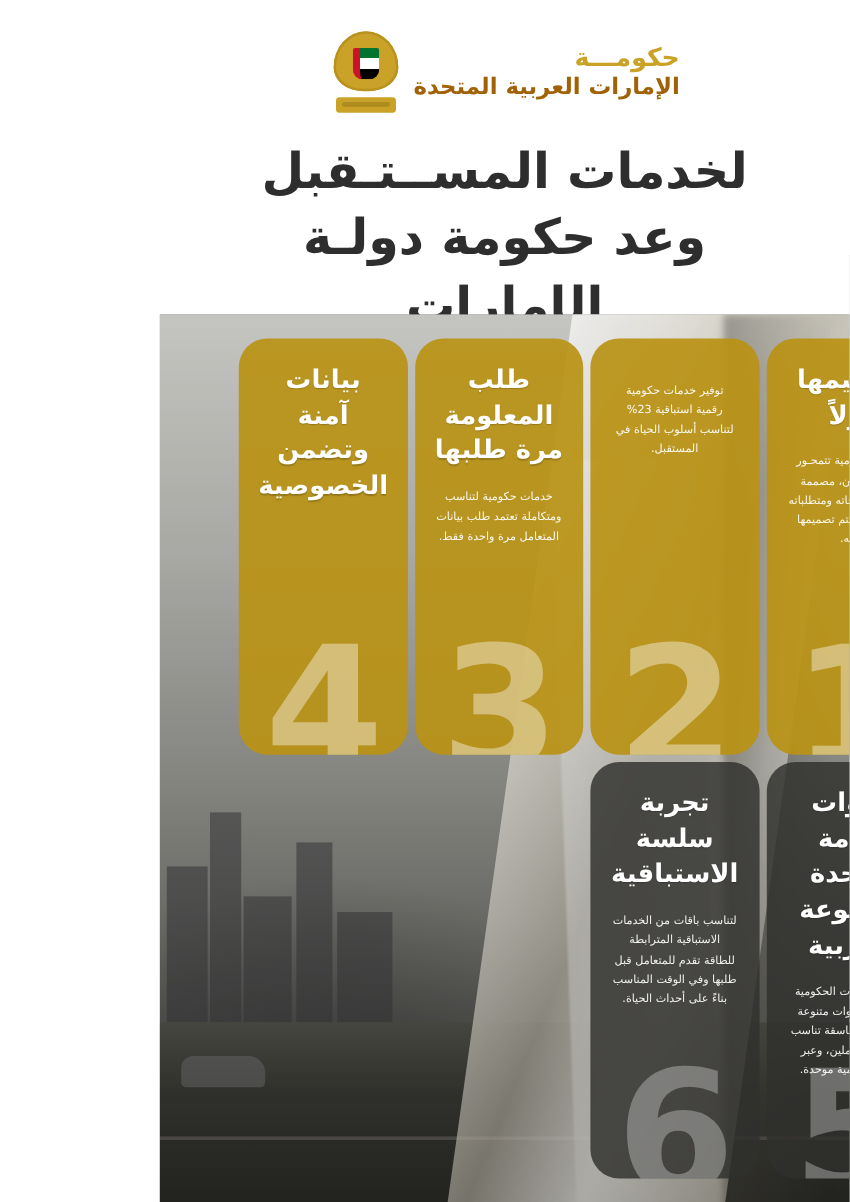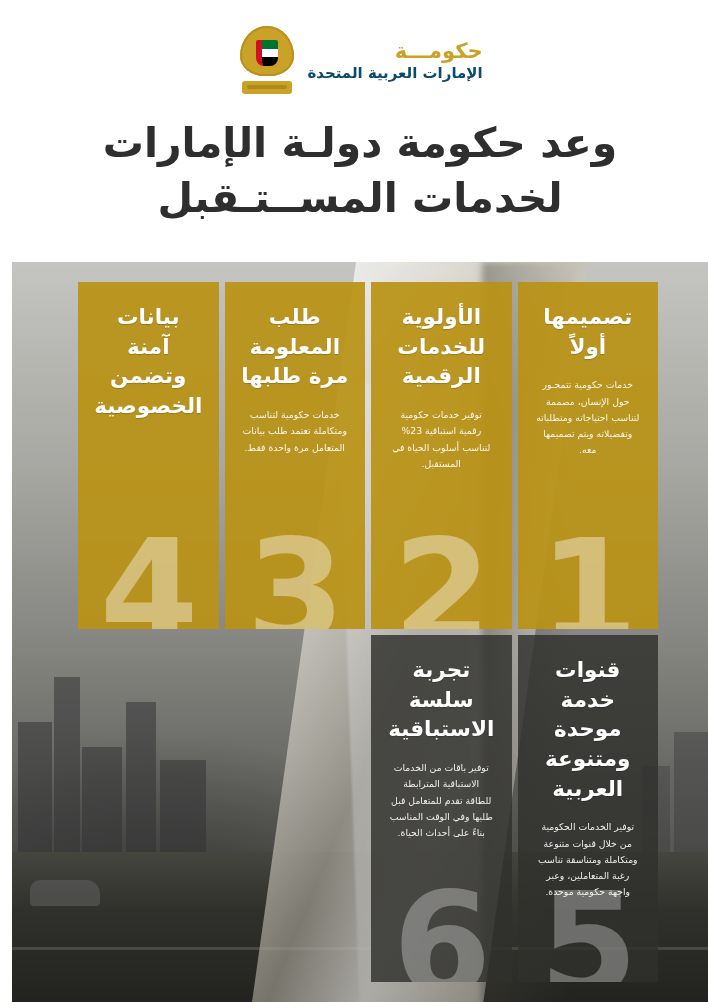--- a/index.html
+++ b/index.html
@@ -4,21 +4,21 @@
 <style>
   * { box-sizing: border-box; margin: 0; padding: 0; }
   html, body {
     width: 708px; height: 1002px;
     background: #ffffff;
     font-family: "DejaVu Sans", "Liberation Sans", sans-serif;
     overflow: hidden;
   }
   .page {
     position: relative;
-    width: 696px; height: 1002px;
+    width: 575px; height: 1002px;
     background: #ffffff;
     overflow: hidden;
   }
 
   
   .header {
     position: absolute;
     top: 0; left: 0; right: 0;
     height: 262px;
     background: #ffffff;
@@ -74,23 +74,23 @@
     text-align: right;
     line-height: 1.25;
   }
   .emblem-text .l1 {
     font-size: 21px;
     font-weight: bold;
     color: #c9a227;
     letter-spacing: 1px;
   }
   .emblem-text .l2 {
-    font-size: 15px;
-    font-weight: bold;
-    color: #0c4a6e;
+    font-size: 19px;
+    font-weight: bold;
+    color: #a16207;
   }
 
   .title {
     margin-top: 22px;
     text-align: center;
     color: #2e2e2e;
     font-weight: bold;
     font-size: 41px;
     line-height: 1.35;
     letter-spacing: 0px;
@@ -176,20 +176,21 @@
     grid-template-columns: repeat(4, 1fr);
     grid-template-rows: repeat(2, 1fr);
     gap: 6px;
   }
   .card {
     position: relative;
     overflow: hidden;
     padding: 20px 14px 0 14px;
     color: #ffffff;
     text-align: center;
+    border-radius: 24px;
   }
   .card.gold { background: rgba(185,146,21,.93); }
   .card.dark { background: rgba(47,47,45,.82); }
 
   .card h3 {
     font-size: 21.5px;
     font-weight: bold;
     line-height: 1.38;
     letter-spacing: .3px;
     text-shadow: 0 1px 1px rgba(0,0,0,.18);
@@ -227,22 +228,22 @@
         <div class="l2">الإمارات العربية المتحدة</div>
       </div>
       <div class="emblem">
         <div class="falcon"></div>
         <div class="shield"></div>
         <div class="scroll"></div>
       </div>
     </div>
 
     <div class="title">
+      <span class="ln ln2">لخدمات المســتـقبل</span>
       <span class="ln ln1">وعد حكومة دولـة الإمارات</span>
-      <span class="ln ln2">لخدمات المســتـقبل</span>
     </div>
   </div>
 
   <div class="body-area">
     <div class="photo">
       <div class="sky-b b1"></div>
       <div class="sky-b b2"></div>
       <div class="sky-b b3"></div>
       <div class="sky-b b4"></div>
       <div class="sky-b b5"></div>
@@ -259,21 +260,20 @@
 
     <div class="grid">
 
       <div class="card gold">
         <h3>تصميمها أولاً</h3>
         <p>خدمات حكومية تتمحـور حول الإنسان، مصممة لتناسب احتياجاته ومتطلباته وتفضيلاته ويتم تصميمها معه.</p>
         <div class="num">1</div>
       </div>
 
       <div class="card gold">
-        <h3>الأولوية للخدمات الرقمية</h3>
         <p>توفير خدمات حكومية رقمية استباقية 23% لتناسب أسلوب الحياة في المستقبل.</p>
         <div class="num">2</div>
       </div>
 
       <div class="card gold">
         <h3>طلب المعلومة مرة طلبها</h3>
         <p>خدمات حكومية لتناسب ومتكاملة تعتمد طلب بيانات المتعامل مرة واحدة فقط.</p>
         <div class="num">3</div>
       </div>
 
@@ -283,21 +283,21 @@
       </div>
 
       <div class="card dark">
         <h3>قنوات خدمة موحدة ومتنوعة العربية</h3>
         <p>توفير الخدمات الحكومية من خلال قنوات متنوعة ومتكاملة ومتناسقة تناسب رغبة المتعاملين، وعبر واجهة حكومية موحدة.</p>
         <div class="num">5</div>
       </div>
 
       <div class="card dark">
         <h3>تجربة سلسة الاستباقية</h3>
-        <p>توفير باقات من الخدمات الاستباقية المترابطة للطاقة تقدم للمتعامل قبل طلبها وفي الوقت المناسب بناءً على أحداث الحياة.</p>
+        <p>لتناسب باقات من الخدمات الاستباقية المترابطة للطاقة تقدم للمتعامل قبل طلبها وفي الوقت المناسب بناءً على أحداث الحياة.</p>
         <div class="num">6</div>
       </div>
 
 
 
     </div>
   </div>
 </div>
 
 </body></html>

